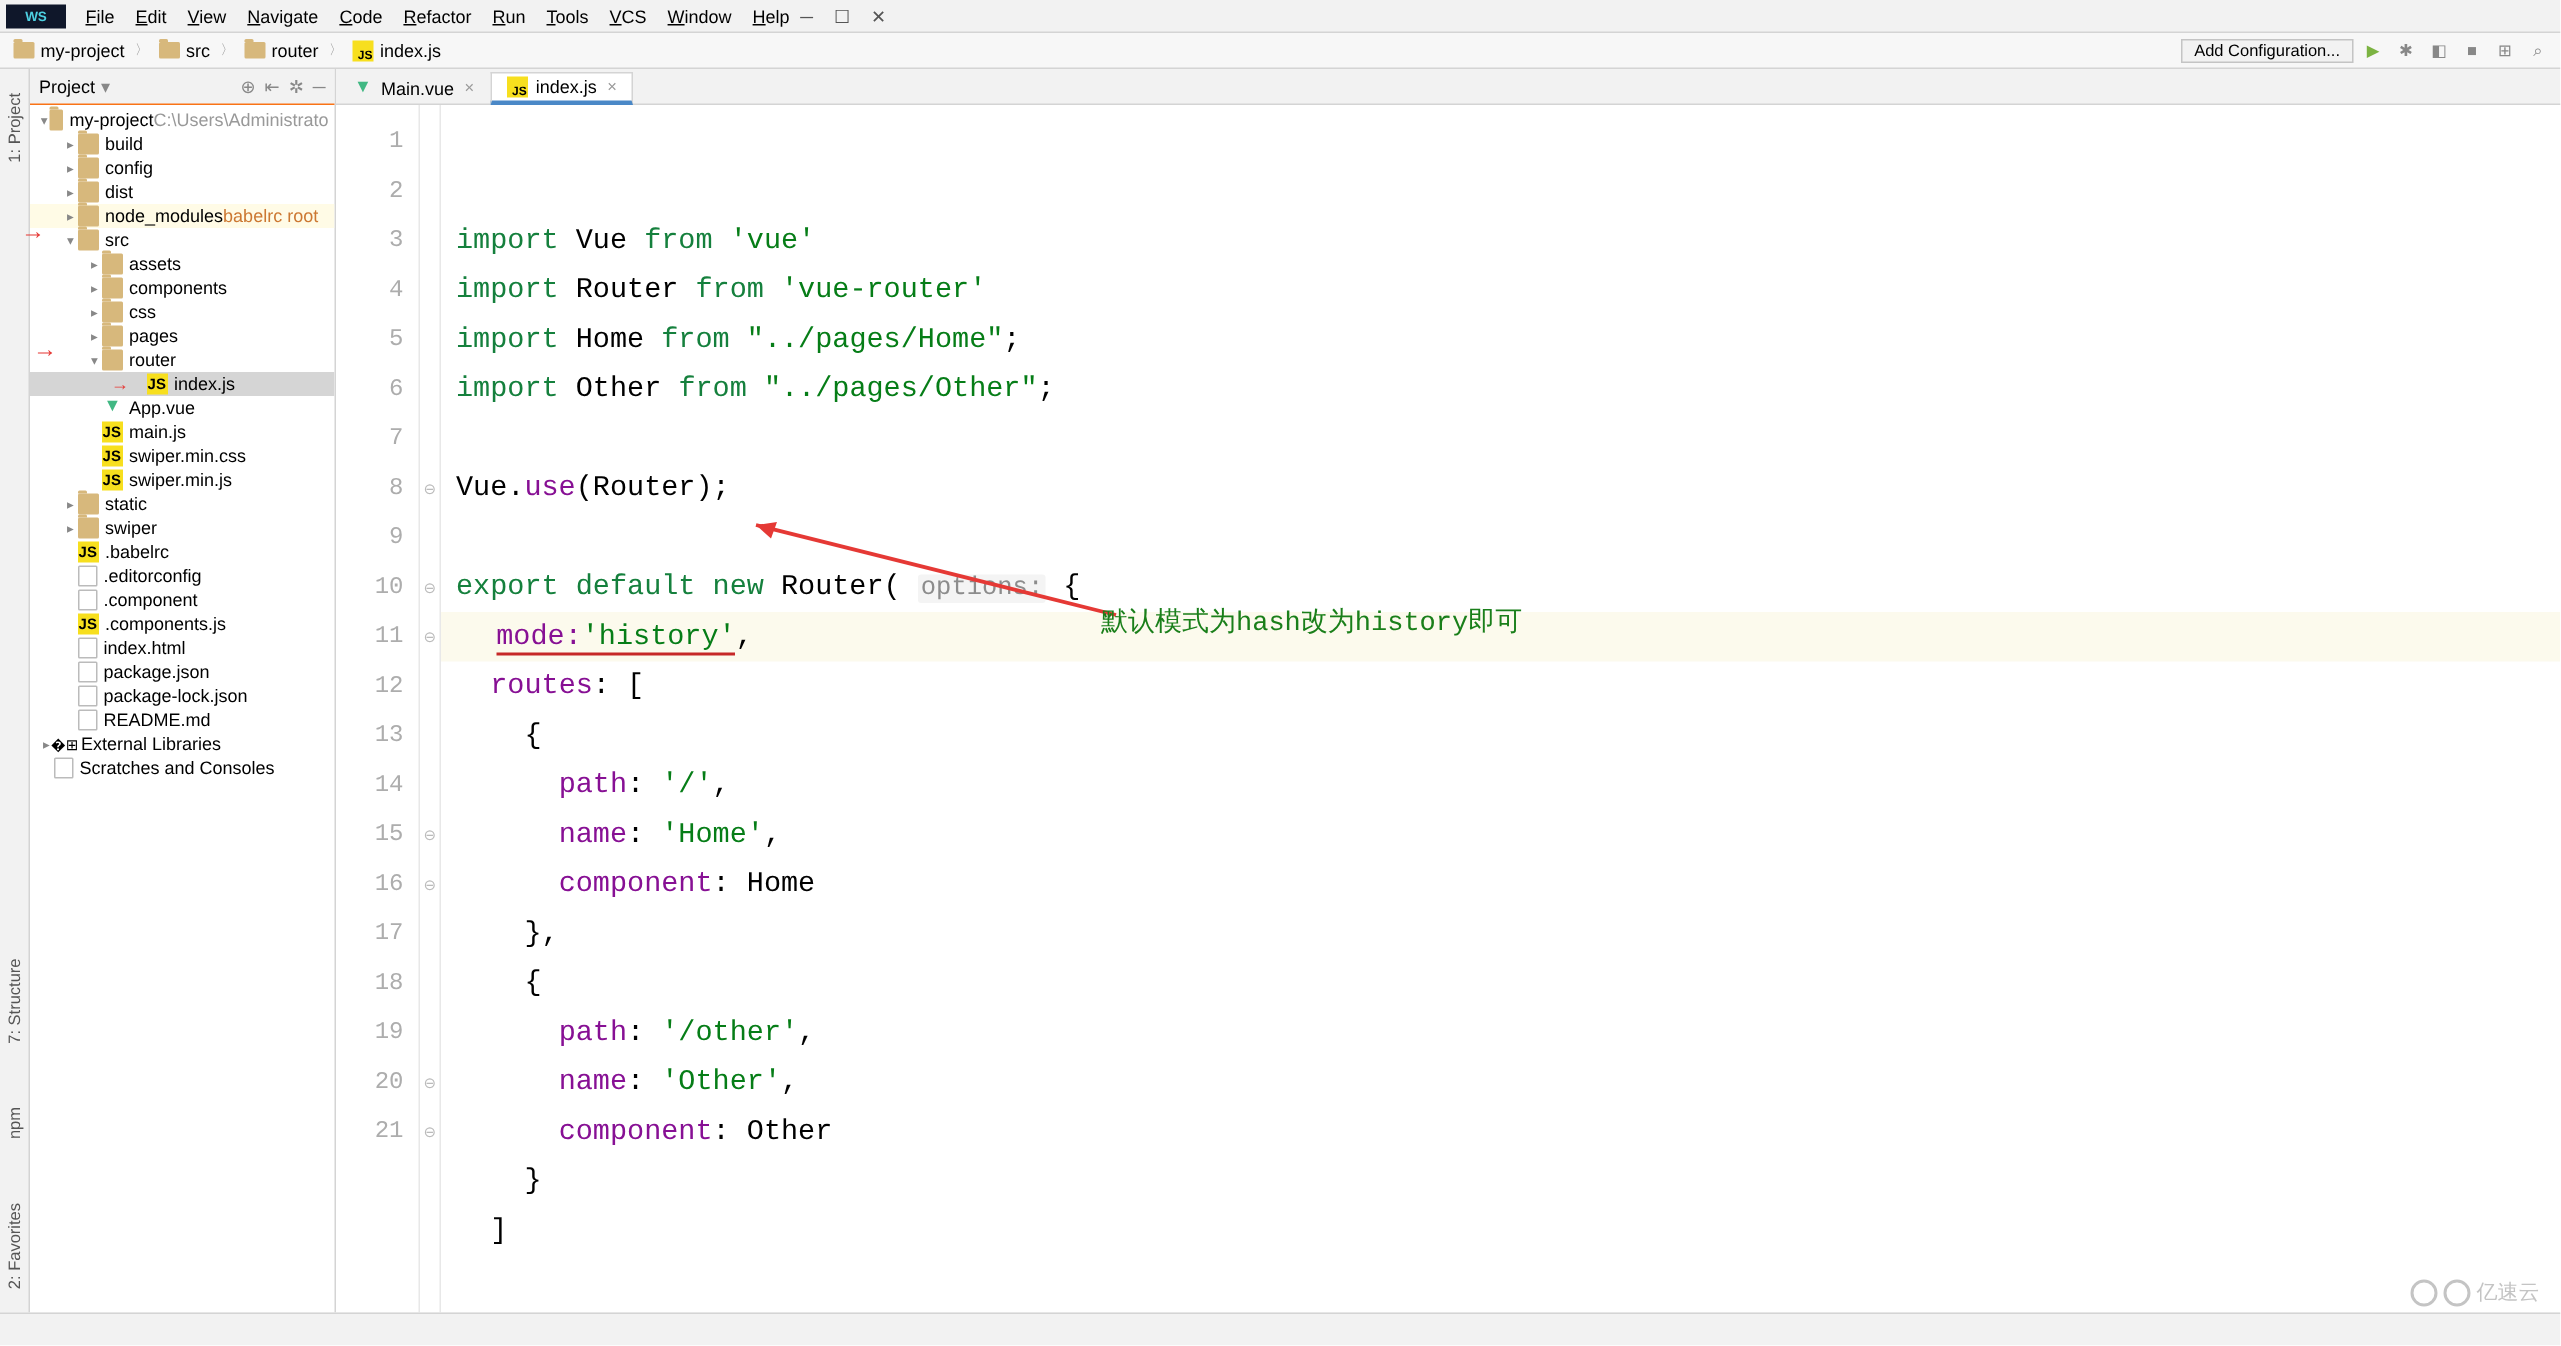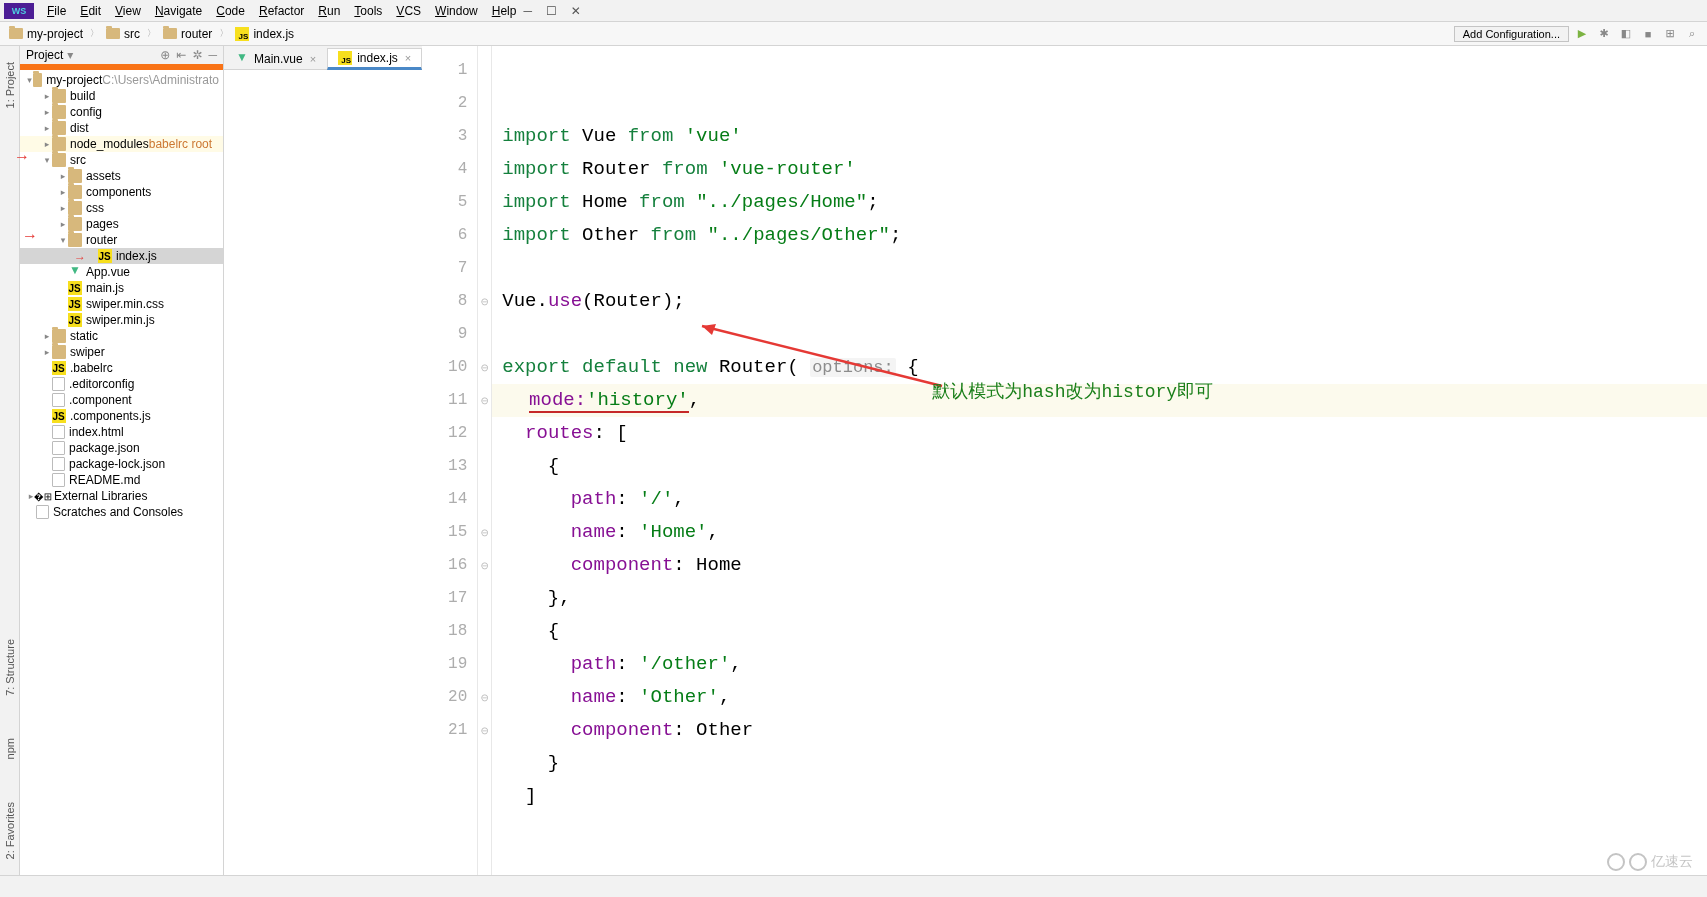--- a/index.html
+++ b/index.html
@@ -1,18 +1,18 @@
 <!DOCTYPE html>
 <html><head>
 <meta charset="utf-8">
 <style>
 * { box-sizing: border-box; margin: 0; padding: 0; }
 body { font-family: "Segoe UI", Tahoma, sans-serif; font-size: 12px; color: #000; background: #fff; width: 1707px; height: 897px; overflow: hidden; position: relative; }
 .menubar { height: 22px; background: #f2f2f2; border-bottom: 1px solid #d4d4d4; display: flex; align-items: center; padding: 0 4px; }
-.ws-logo { width: 30px; height: 16px; background: #4c1d95; display:inline-flex; align-items:center; justify-content:center; margin-right:6px; color:#4dd0e1; font-size:9px; font-weight:bold;}
+.ws-logo { width: 40px; height: 16px; background: #0f172a; display:inline-flex; align-items:center; justify-content:center; margin-right:6px; color:#4dd0e1; font-size:9px; font-weight:bold;}
 .menu-item { padding: 2px 7px; cursor: default; }
 .menu-item u { text-decoration: underline; }
 .title-text { color: #888; margin-left: 10px; flex:1; }
 .win-controls { display:flex; gap:14px; padding-right:8px; color:#555;}
 .breadcrumbs { height: 24px; background: #f7f7f7; border-bottom: 1px solid #d4d4d4; display: flex; align-items: center; padding: 0 6px; justify-content: space-between;}
 .bc-left { display:flex; align-items:center; gap:2px;}
 .bc-item { display:flex; align-items:center; gap:4px; padding:1px 3px;}
 .bc-sep { color:#999; font-size:9px; padding:0 2px;}
 .folder-icon { width:14px; height:11px; background:#d7b87c; border-radius:1px; display:inline-block; position:relative;}
 .folder-icon::before { content:""; position:absolute; top:-2px; left:0; width:6px; height:2px; background:#d7b87c; border-radius:1px 1px 0 0;}
@@ -20,34 +20,34 @@
 .vue-icon { width:14px; height:14px; display:inline-block; position:relative;}
 .vue-icon::before { content:"▼"; color:#41b883; font-size:12px; position:absolute; top:-2px; left:1px;}
 .bc-right { display:flex; align-items:center; gap:4px;}
 .add-conf { border:1px solid #c4c4c4; background:#f2f2f2; padding:1px 8px; font-size:11px;}
 .tb-btn { width:18px; height:18px; display:inline-flex; align-items:center; justify-content:center; color:#888; font-size:11px;}
 .tb-btn.play { color:#7cb342;}
 .main-area { display:flex; height: calc(897px - 22px - 24px - 22px); }
 .left-gutter { width:20px; background:#f2f2f2; border-right:1px solid #d4d4d4; display:flex; flex-direction:column; align-items:center; padding-top:10px; gap:30px;}
 .vert-label { writing-mode: vertical-rl; transform: rotate(180deg); font-size:11px; color:#555; cursor:default; padding:6px 0;}
 .project-panel { width:204px; background:#fff; border-right:1px solid #d4d4d4; display:flex; flex-direction:column;}
-.panel-header { height:24px; background:#f2f2f2; border-bottom:6px solid #f97316; display:flex; align-items:center; padding:0 6px; gap:6px;}
+.panel-header { height:24px; background:#f2f2f2; border-bottom:1px solid #f97316; display:flex; align-items:center; padding:0 6px; gap:6px;}
 .panel-header .title { display:flex; align-items:center; gap:4px;}
 .panel-header .tools { margin-left:auto; display:flex; gap:6px; color:#888;}
 .tree { flex:1; overflow:auto; padding:2px 0; font-size:12px;}
 .tree-row { display:flex; align-items:center; height:16px; padding:0 4px; white-space:nowrap; position:relative;}
 .tree-row.sel { background:#d5d5d5;}
 .tree-row.lib { background:#fffbe6;}
 .indent0{padding-left:6px;} .indent1{padding-left:22px;} .indent2{padding-left:38px;} .indent3{padding-left:54px;}
 .arrow { width:10px; color:#888; font-size:9px; display:inline-block; text-align:center;}
 .tree-icon { width:14px; height:14px; margin-right:4px; display:inline-flex; align-items:center; justify-content:center; font-size:10px;}
 .file-icon { width:13px; height:14px; background:#fff; border:1px solid #bbb; border-radius:1px;}
 .lib-text { color:#cc7832;}
 .gray-text { color:#999;}
-.editor-area { flex:1; display:flex; flex-direction:row; background:#fff;}
+.editor-area { flex:1; display:flex; flex-direction:column; background:#fff;}
 .tabs { height:24px; background:#f2f2f2; border-bottom:1px solid #d4d4d4; display:flex; align-items:flex-end;}
 .tab { height:22px; padding:0 10px; display:flex; align-items:center; gap:5px; border:1px solid transparent; border-bottom:none; font-size:12px;}
 .tab.active { background:#fff; border-color:#d4d4d4; border-bottom:3px solid #4a88c7; position:relative; top:1px;}
 .tab .close { color:#999; font-size:11px; margin-left:2px;}
 .editor-body { flex:1; display:flex; overflow:hidden; position:relative;}
 .gutter { width:56px; background:#fff; border-right:1px solid #e8e8e8; text-align:right; padding:8px 10px 0 0; color:#adadad; font-family:"Consolas","Courier New",monospace; font-size:16px; line-height:33px;}
 .gumark { width:14px; background:#fff; border-right:1px solid #e8e8e8; padding-top:8px;}
 .gumark div { height:33px; display:flex; align-items:center; justify-content:center; color:#bbb; font-size:10px;}
 .code { flex:1; padding:8px 0 0 10px; font-family:"Consolas","Courier New",monospace; font-size:19px; line-height:33px; white-space:pre; position:relative;}
 .code .line { height:33px; }

